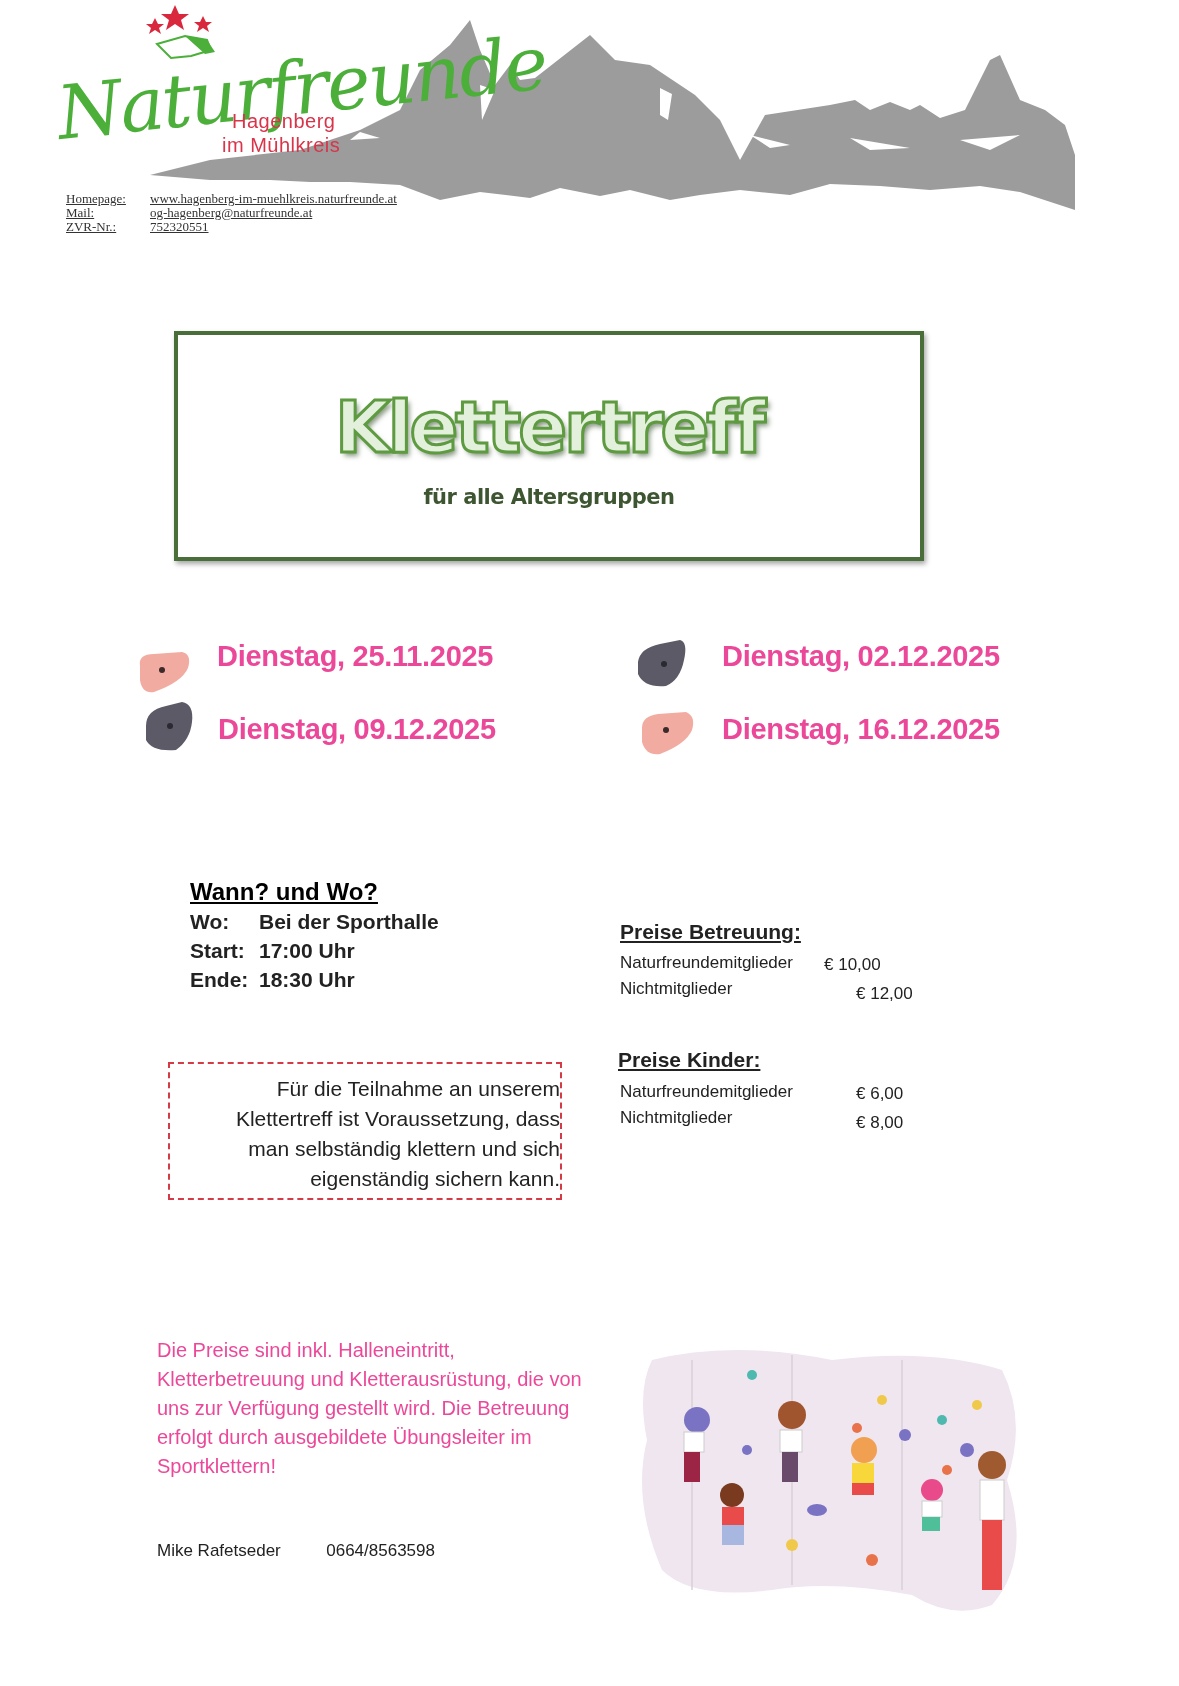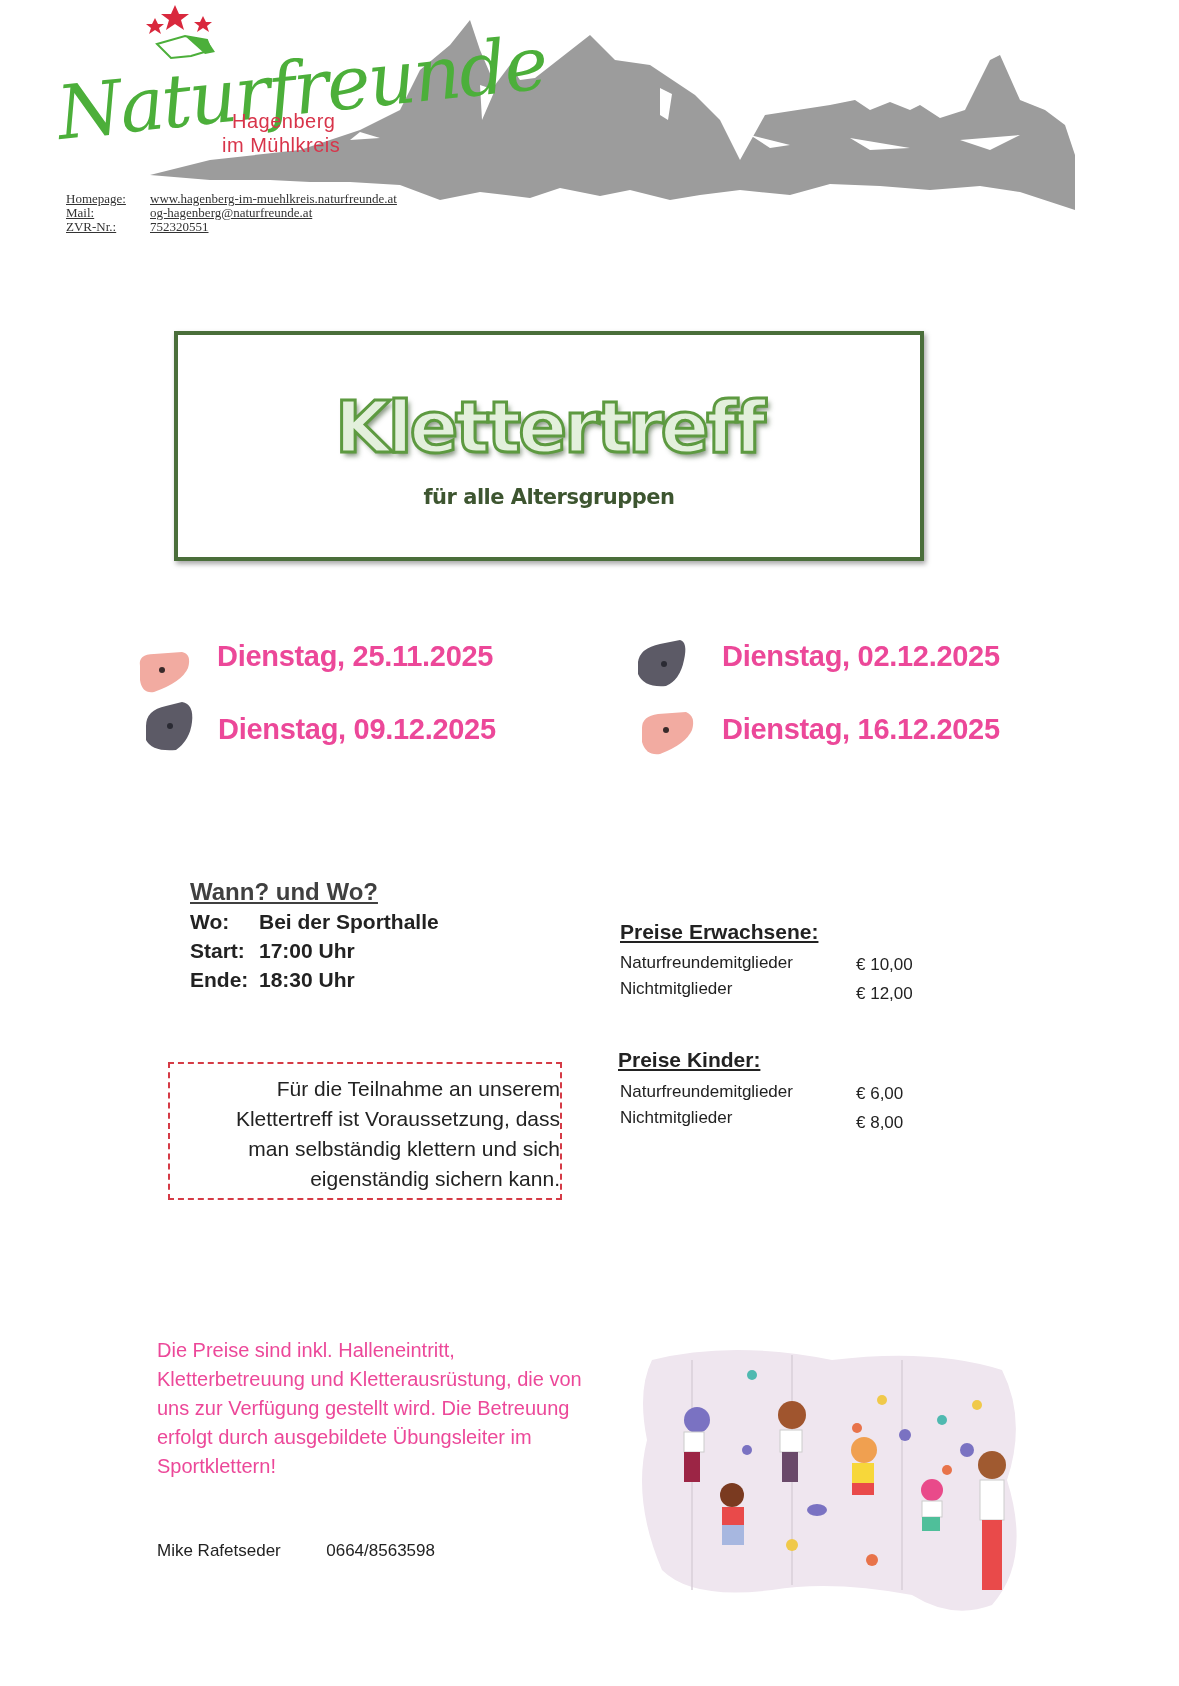--- a/index.html
+++ b/index.html
@@ -29,21 +29,21 @@
     text-shadow: 3px 4px 5px rgba(40,70,30,0.55); }
   #title-sub { position:absolute; left:0; right:0; top:150px; text-align:center;
     font-family:"DejaVu Sans", sans-serif; font-weight:bold; font-size:21px; color:#3d5530; letter-spacing:-0.5px; }
 
   
   .date { position:absolute; font-family:"Liberation Sans", sans-serif; font-weight:bold;
     font-size:29px; color:#ec4899; letter-spacing:-0.3px; }
   .hold { position:absolute; }
 
   
-  #ww-title { left:190px; top:878px; font-weight:bold; font-size:24px; text-decoration:underline; color:#404040; }
+  #ww-title { left:190px; top:878px; font-weight:bold; font-size:24px; text-decoration:underline; color:#000000; }
   .ww-row { position:absolute; left:190px; font-weight:bold; font-size:21px; color:#222; display:flex; }
   .ww-row .k { width:69px; }
 
   
   #notice { left:168px; top:1062px; width:394px; height:138px; border:2px dashed #d53b46;
     box-sizing:border-box; text-align:right; font-size:21px; line-height:30px; color:#222;
     padding-top:10px; }
 
   
   .ph { position:absolute; font-weight:bold; font-size:21px; text-decoration:underline; color:#222; }
@@ -134,23 +134,23 @@
   <span>18:30 Uhr</span>
 </div>
 
 <div id="notice" class="abs">
   <div>Für die Teilnahme an unserem</div>
   <div>Klettertreff ist Voraussetzung, dass</div>
   <div>man selbständig klettern und sich</div>
   <div>eigenständig sichern kann.</div>
 </div>
 
-<div class="ph" style="left:620px;top:920px">Preise Erwachsene:</div>
+<div class="ph" style="left:620px;top:920px">Preise Betreuung:</div>
 <div class="pr" style="left:620px;top:953px">Naturfreundemitglieder</div>
-<div class="pr" style="left:856px;top:955px">€ 10,00</div>
+<div class="pr" style="left:824px;top:955px">€ 10,00</div>
 <div class="pr" style="left:620px;top:979px">Nichtmitglieder</div>
 <div class="pr" style="left:856px;top:984px">€ 12,00</div>
 
 <div class="ph" style="left:618px;top:1048px">Preise Kinder:</div>
 <div class="pr" style="left:620px;top:1082px">Naturfreundemitglieder</div>
 <div class="pr" style="left:856px;top:1084px">€ 6,00</div>
 <div class="pr" style="left:620px;top:1108px">Nichtmitglieder</div>
 <div class="pr" style="left:856px;top:1113px">€ 8,00</div>
 
 <div id="info" class="abs">

